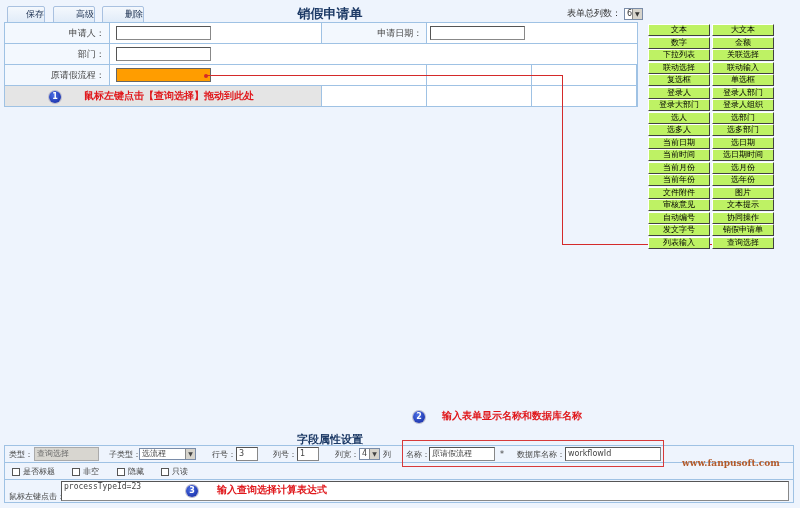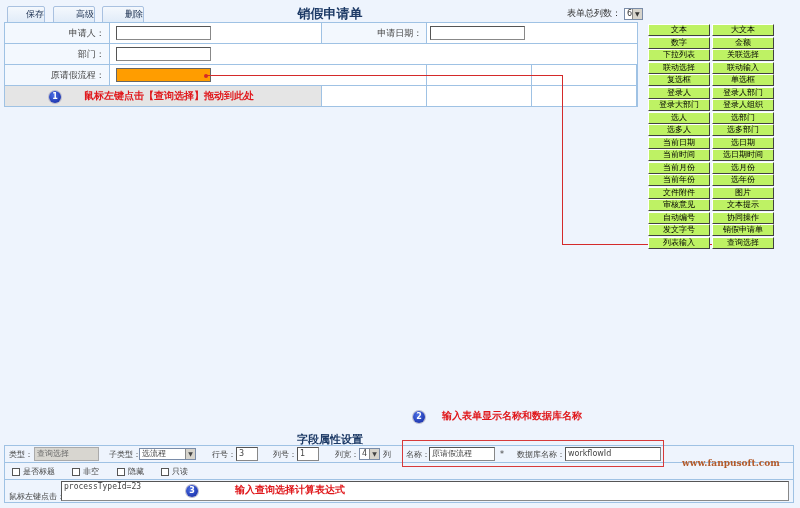--- a/index.html
+++ b/index.html
@@ -196,20 +196,20 @@
     <span class="pl" style="left:156px;top:3px;"><span class="cb"></span><span>只读</span></span>
   </div>
   <div class="prow" style="top:34px;height:23px;border-bottom:none;">
     <span class="pl" style="left:4px;top:11px;">鼠标左键点击：</span>
     <span class="pl inp" style="left:56px;top:1px;width:728px;height:20px;line-height:10px;font-family:'DejaVu Sans Mono',monospace;font-size:8px;">processTypeId=23</span>
   </div>
 </div>
 
 <div class="abs" style="left:186px;top:483px;">
   <span class="step-num">3</span>
-  <span class="red-note" style="margin-left:34px;">输入查询选择计算表达式</span>
+  <span class="red-note" style="margin-left:16px;">输入查询选择计算表达式</span>
 </div>
 
 <div class="highlight-box"></div>
 
 <div class="logo">
   <div style="font-size:9px;color:#b35a2a;font-family:'DejaVu Serif',serif;font-weight:bold;margin-top:-2px;margin-left:12px;">www.fanpusoft.com</div>
 </div>
 
 </body></html>

